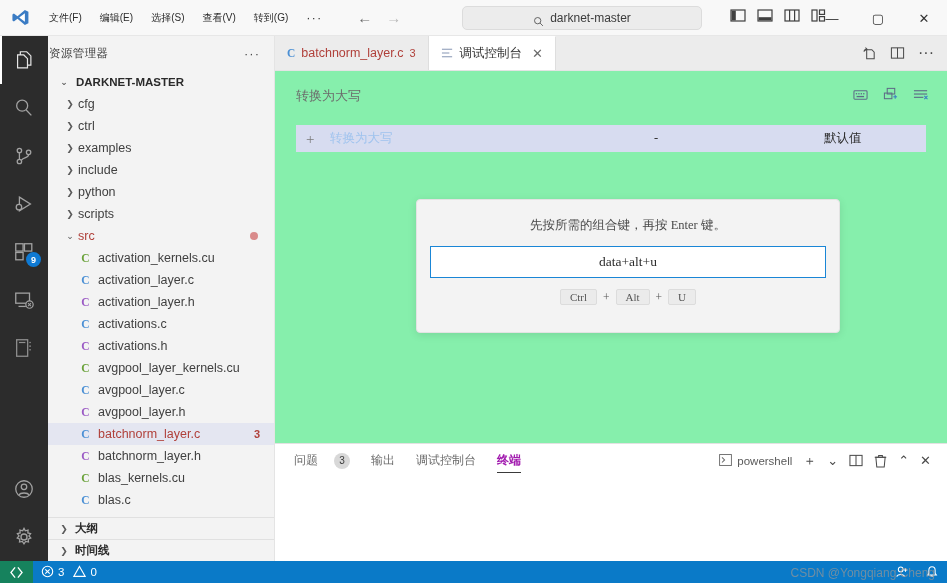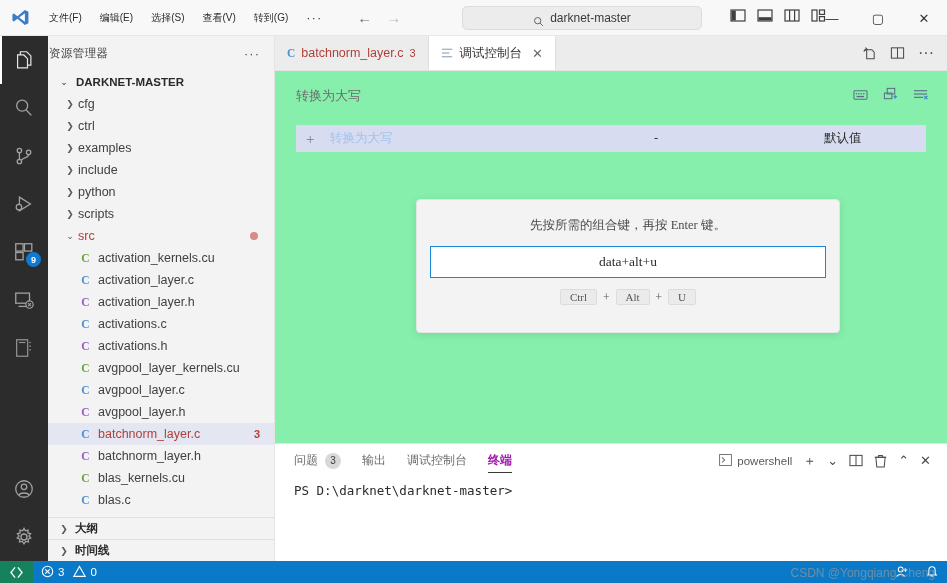--- a/index.html
+++ b/index.html
@@ -183,21 +183,21 @@
   .chip-plus { font-size: 11.5px; color: #555; }
 
   
   .panel { height: 118px; flex: 0 0 118px; background: #fff; border-top: 1px solid #e2e2e2;
            display: flex; flex-direction: column; }
   .panel-tabs {
     height: 33px; flex: 0 0 33px; display: flex; align-items: center; padding: 0 16px 0 19px;
   }
   .ptab {
     font-size: 12px; color: #6b6b6b; margin-right: 21px; height: 33px;
-    display: flex; align-items: center; gap: 7px; cursor: pointer; position: relative; justify-content: flex-end;
+    display: flex; align-items: center; gap: 16px; cursor: pointer; position: relative; justify-content: flex-end;
   }
   .ptab.active { color: #a21caf; font-weight: bold; }
   .ptab.active::after {
     content: ""; position: absolute; left: 0; right: 0; bottom: 4px; height: 1px; background: #3a3a3a;
   }
   .ptab-count {
     background: #d8d8d8; color: #3b3b3b; border-radius: 9px; font-size: 10px;
     min-width: 16px; height: 16px; display: flex; align-items: center; justify-content: center;
     padding: 0 5px;
   }
@@ -606,23 +606,20 @@
               <svg width="13" height="14" viewBox="0 0 14 15">
                 <path d="M2 3.5 H12 L11 14 H3 Z" fill="none" stroke="#4a4a4a" stroke-width="1.1"></path>
                 <line x1="0.8" y1="3.5" x2="13.2" y2="3.5" stroke="#4a4a4a" stroke-width="1.1"></line>
                 <path d="M5 3.3 V1.6 H9 V3.3" fill="none" stroke="#4a4a4a" stroke-width="1.1"></path>
               </svg>
             </span>
             <span class="pa">⌃</span>
             <span class="pa">✕</span>
           </div>
         </div>
-        <div class="terminal-body">
-          <span>PS D:\darknet\darknet-master&gt;</span>
-        </div>
       </div>
     </div>
   </div>
 
   <div class="statusbar">
     <div class="sb-remote">
       <svg width="15" height="13" viewBox="0 0 16 14">
         <path d="M6.5 1.5 L2 7 L6.5 12.5" fill="none" stroke="#fff" stroke-width="1.4"></path>
         <path d="M9.5 1.5 L14 7 L9.5 12.5" fill="none" stroke="#fff" stroke-width="1.4"></path>
       </svg>

